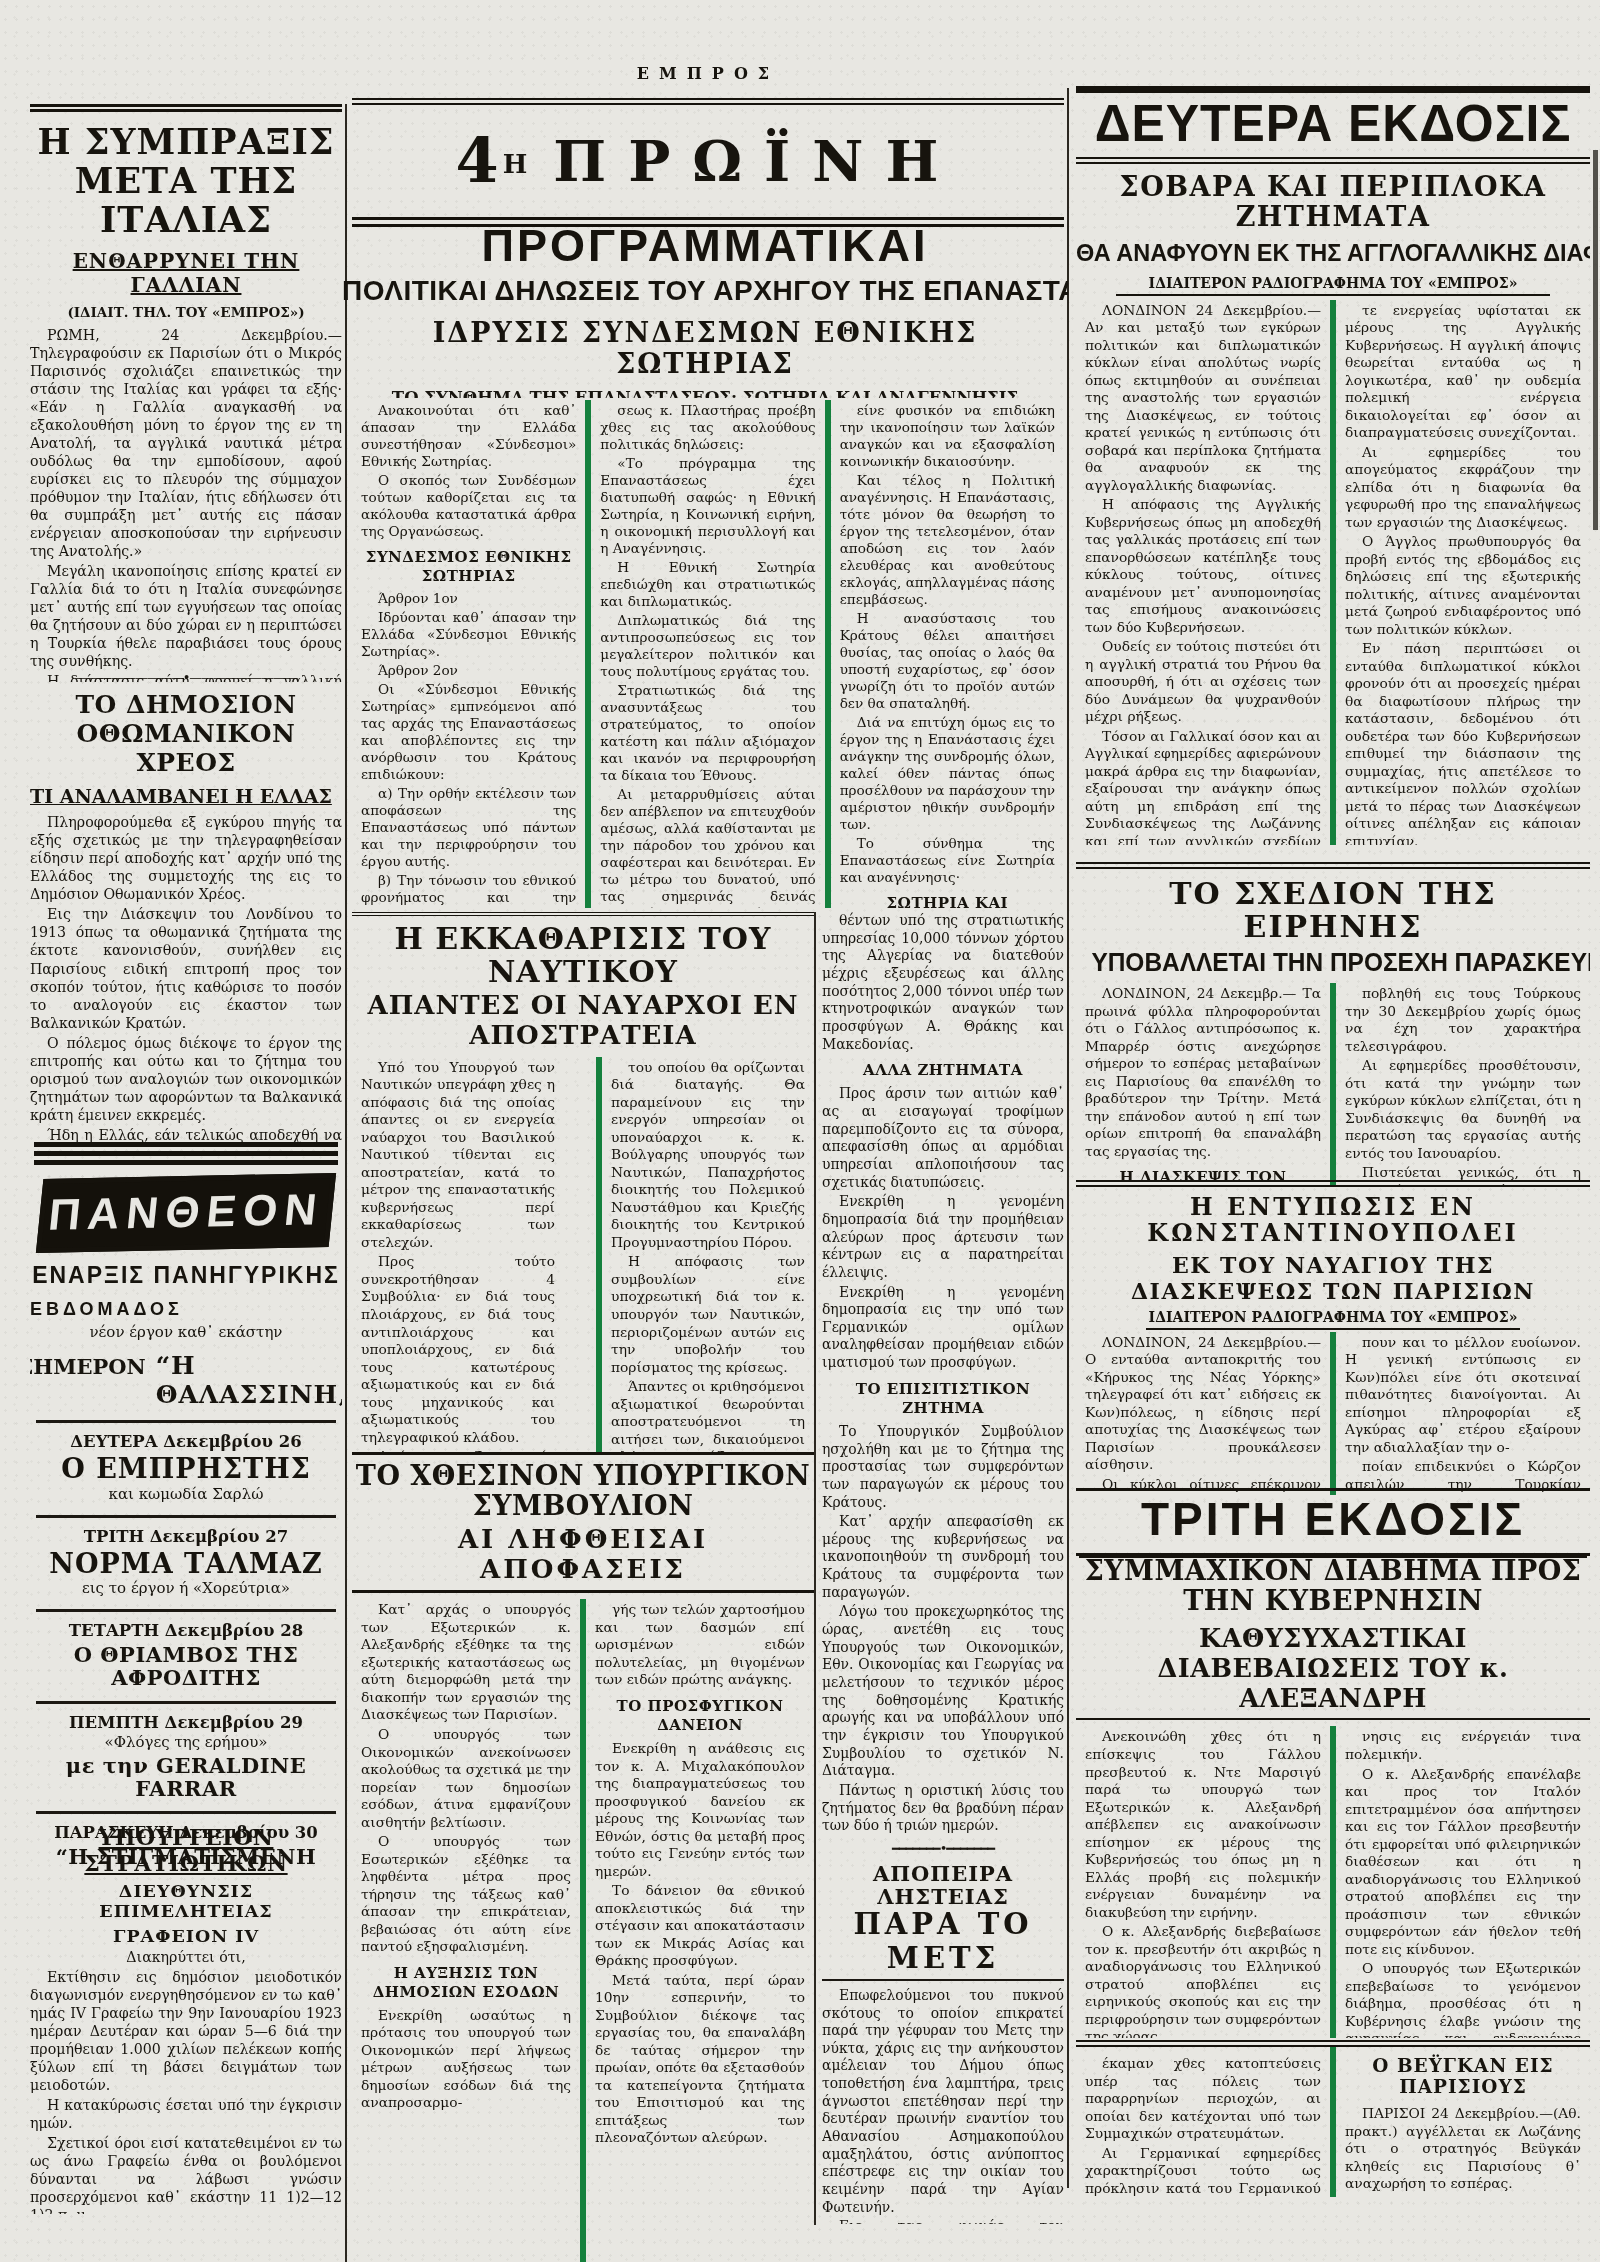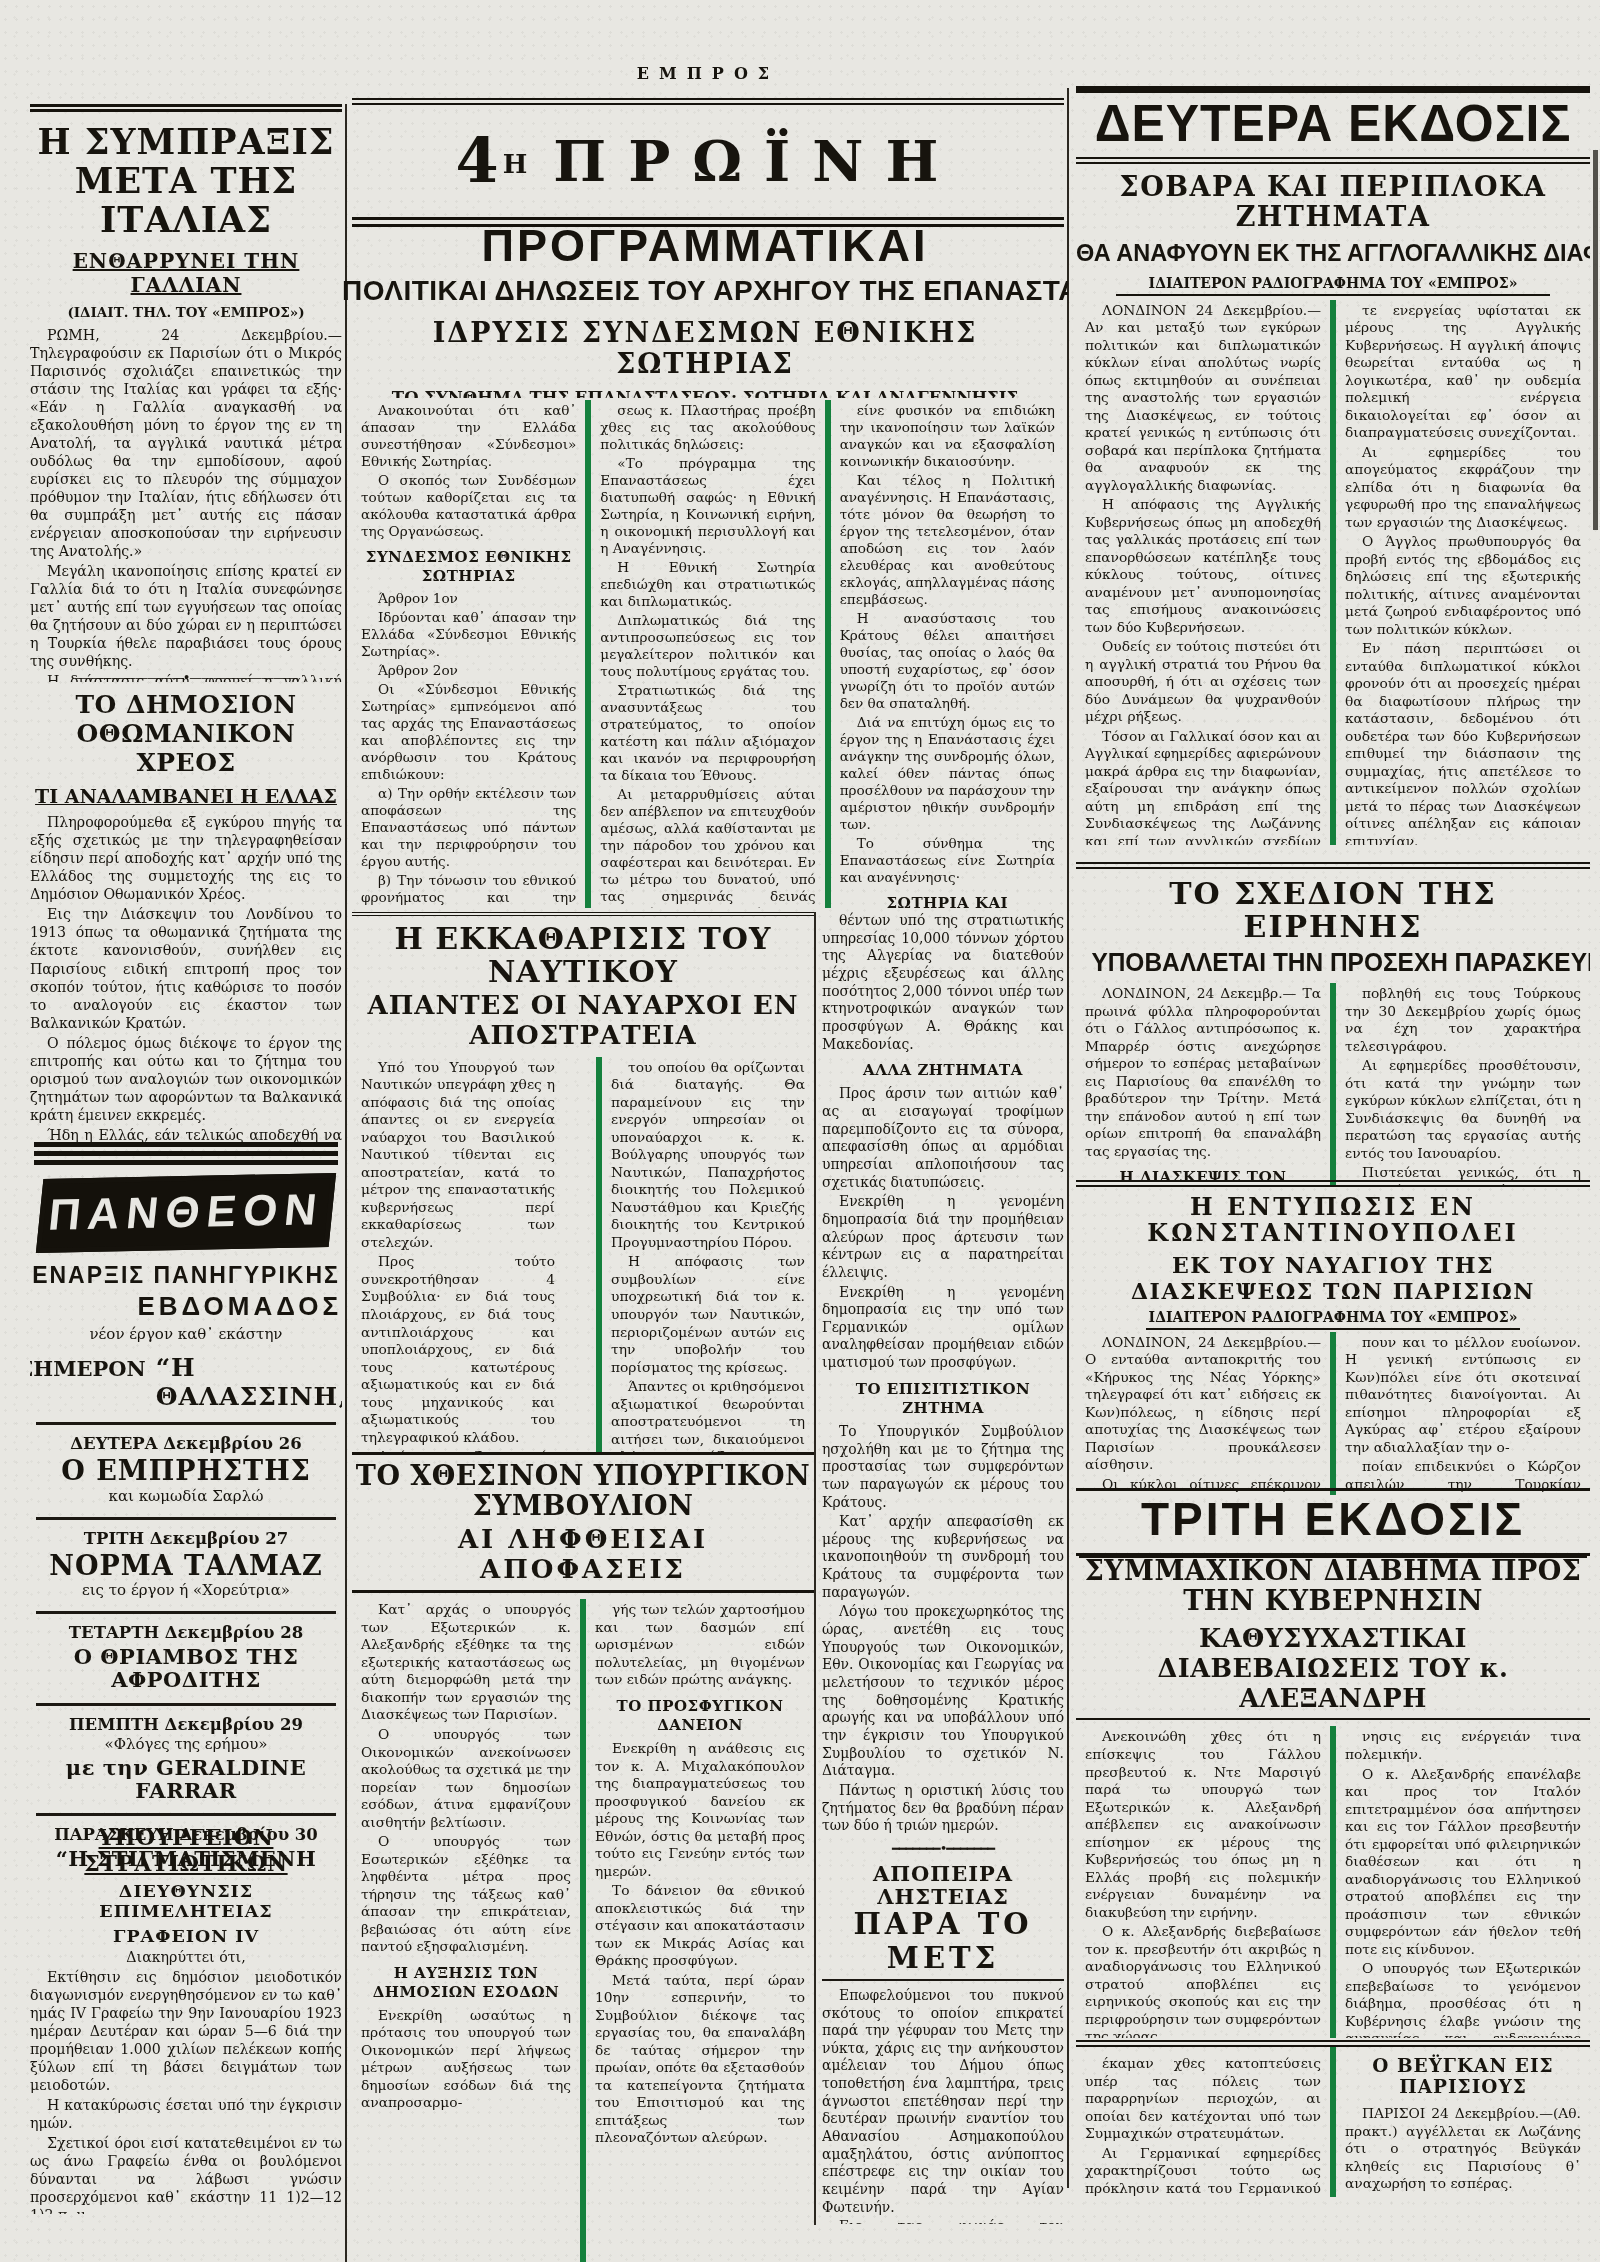--- a/index.html
+++ b/index.html
@@ -41,29 +41,29 @@
   .headline1{font-family:"Liberation Sans",sans-serif;font-weight:bold;font-size:28px;letter-spacing:.5px;text-align:center;margin-top:6px;white-space:nowrap;}
   .deck{font-size:27px;font-weight:bold;letter-spacing:2px;text-align:center;margin-top:10px;}
   .motto{font-size:16.5px;font-weight:bold;text-align:center;margin-top:9px;}
   
   .l-top{border-top:8px double #16130d;padding-top:10px;}
   .lh1{font-size:35px;font-weight:bold;text-align:center;line-height:1.12;letter-spacing:1px;}
   .lsub{font-size:20px;font-weight:bold;text-align:center;margin-top:9px;text-decoration:underline;letter-spacing:1px;}
   .lcredit{font-size:13.5px;font-weight:bold;text-align:center;margin:7px 0 6px;}
   .flow{font-size:14.2px;line-height:1.27;}
   .lh2{font-size:25px;font-weight:bold;text-align:center;line-height:1.15;letter-spacing:.5px;}
-  .lsub2{font-size:19px;font-weight:bold;text-align:center;margin:8px 0 6px;text-decoration:underline;}
+  .lsub2{font-size:19px;font-weight:bold;text-align:left;margin:8px 0 6px;text-decoration:underline;}
   
   .pbars{height:24px;margin:0 4px 10px;background:repeating-linear-gradient(180deg,#16130d 0 5px,rgba(0,0,0,0) 5px 9px);}
   .plogo{width:282px;margin:2px auto 12px;border:5px solid #15120c;padding:6px 0 8px;
          transform:skewX(-7deg) rotate(-1.2deg);background:#14110b;}
   .plogo span{display:block;text-align:center;font-family:"Liberation Sans",sans-serif;font-weight:bold;
          font-size:44px;letter-spacing:7px;color:#e8e7e2;}
   .pline1{font-family:"Liberation Sans",sans-serif;font-weight:bold;font-size:23px;letter-spacing:2px;text-align:center;}
-  .pline2{font-family:"Liberation Sans",sans-serif;font-weight:bold;font-size:26px;letter-spacing:4px;text-align:right;margin-top:2px;}
+  .pline2{font-family:"Liberation Sans",sans-serif;font-weight:bold;font-size:18px;letter-spacing:4px;text-align:left;margin-top:10px;}
   .pline3{font-size:15px;text-align:center;margin-top:3px;}
   .ptoday{display:flex;justify-content:center;align-items:baseline;gap:10px;margin-top:10px;}
   .ptoday .pfx{font-size:21px;font-weight:bold;}
   .ptoday .ttl{font-size:25px;font-weight:bold;letter-spacing:1px;}
   
   .mtitle{font-size:22px;font-weight:bold;text-align:center;text-decoration:underline;letter-spacing:.5px;}
   .msub{font-size:17.5px;font-weight:bold;text-align:center;margin-top:5px;letter-spacing:1px;}
   
   .topline{border-top:4px double #16130d;margin-bottom:6px;}
   .nt1{font-size:30px;font-weight:bold;text-align:center;letter-spacing:1px;line-height:1.1;}

